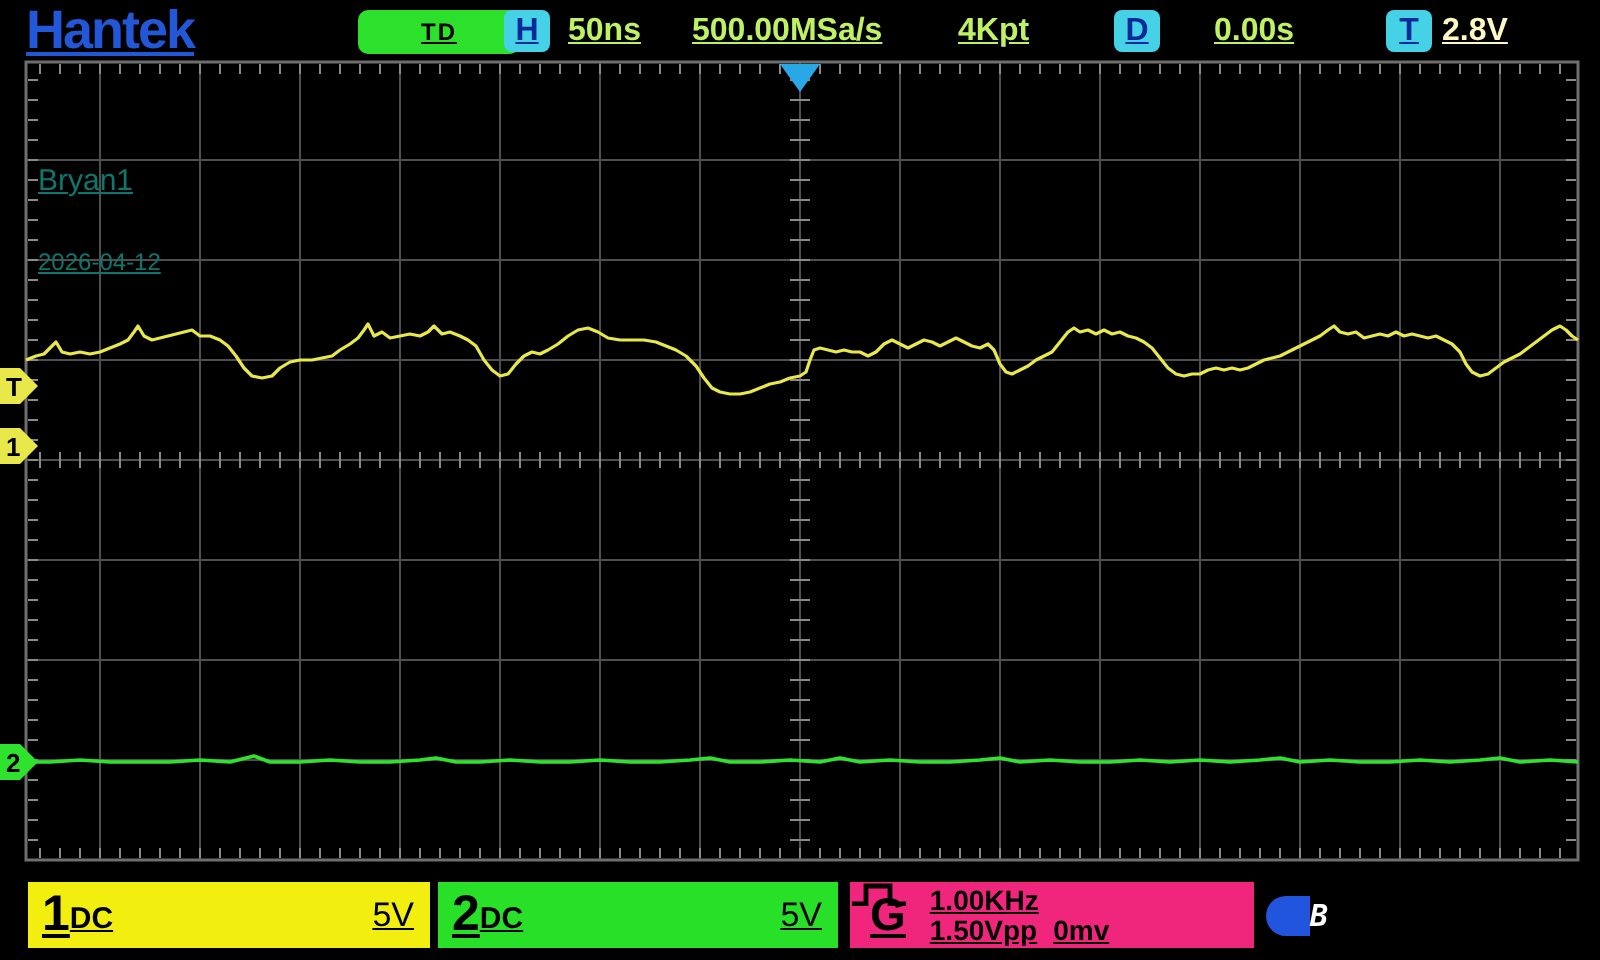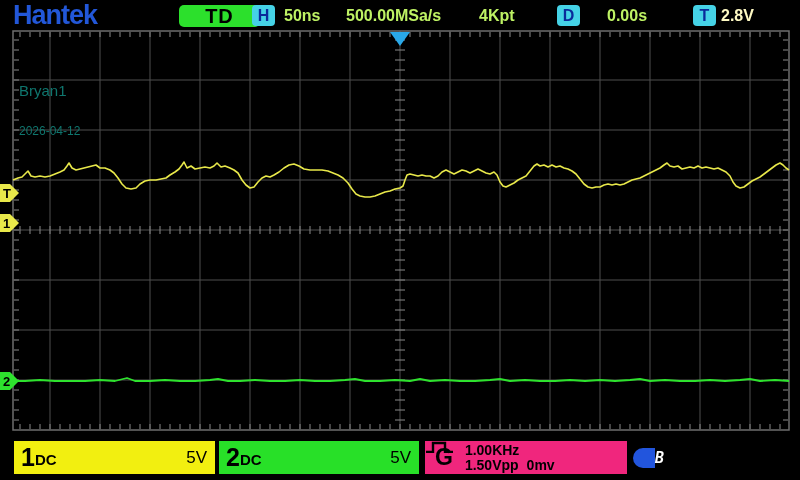--- a/index.html
+++ b/index.html
@@ -1,24 +1,24 @@
 <!DOCTYPE html>
 <html><head>
 <meta charset="utf-8">
 <style>
   html,body{margin:0;padding:0;background:#111;}
   .scope{position:relative;width:800px;height:480px;background:#000;overflow:hidden;
          font-family:"Liberation Sans",sans-serif;}
-  .abs{position:absolute;}
+  .abs{position:absolute;text-decoration:underline;}
   
   .logo{left:13px;top:0px;font-size:27px;font-weight:bold;letter-spacing:-1px;
         color:#2257d8;line-height:30px;}
   .badge{display:flex;align-items:center;justify-content:center;font-weight:bold;color:#000;}
   .td-box{left:179px;top:5px;width:81px;height:22px;background:#2ce02c;border-radius:5px;
-          font-size:20px;letter-spacing:1px;}
+          font-size:12px;letter-spacing:1px;}
   .cyan-box{width:23px;height:21px;background:#45d2e6;border-radius:4px;
             color:#0a2a9a;font-size:16px;}
   .h-box{left:252px;top:5px;} .d-box{left:557px;top:5px;} .t-box{left:693px;top:5px;}
   .tb-text{top:7px;color:#bef264;font-weight:bold;font-size:16px;white-space:nowrap;}
   .t-level{color:#fef9c3;}
   
   .ovl{color:#0f766e;left:19px;white-space:nowrap;}
   .ovl1{top:82px;font-size:15px;}
   .ovl2{top:107px;font-size:12px;}
   .ovl3{top:124px;font-size:12px;}

